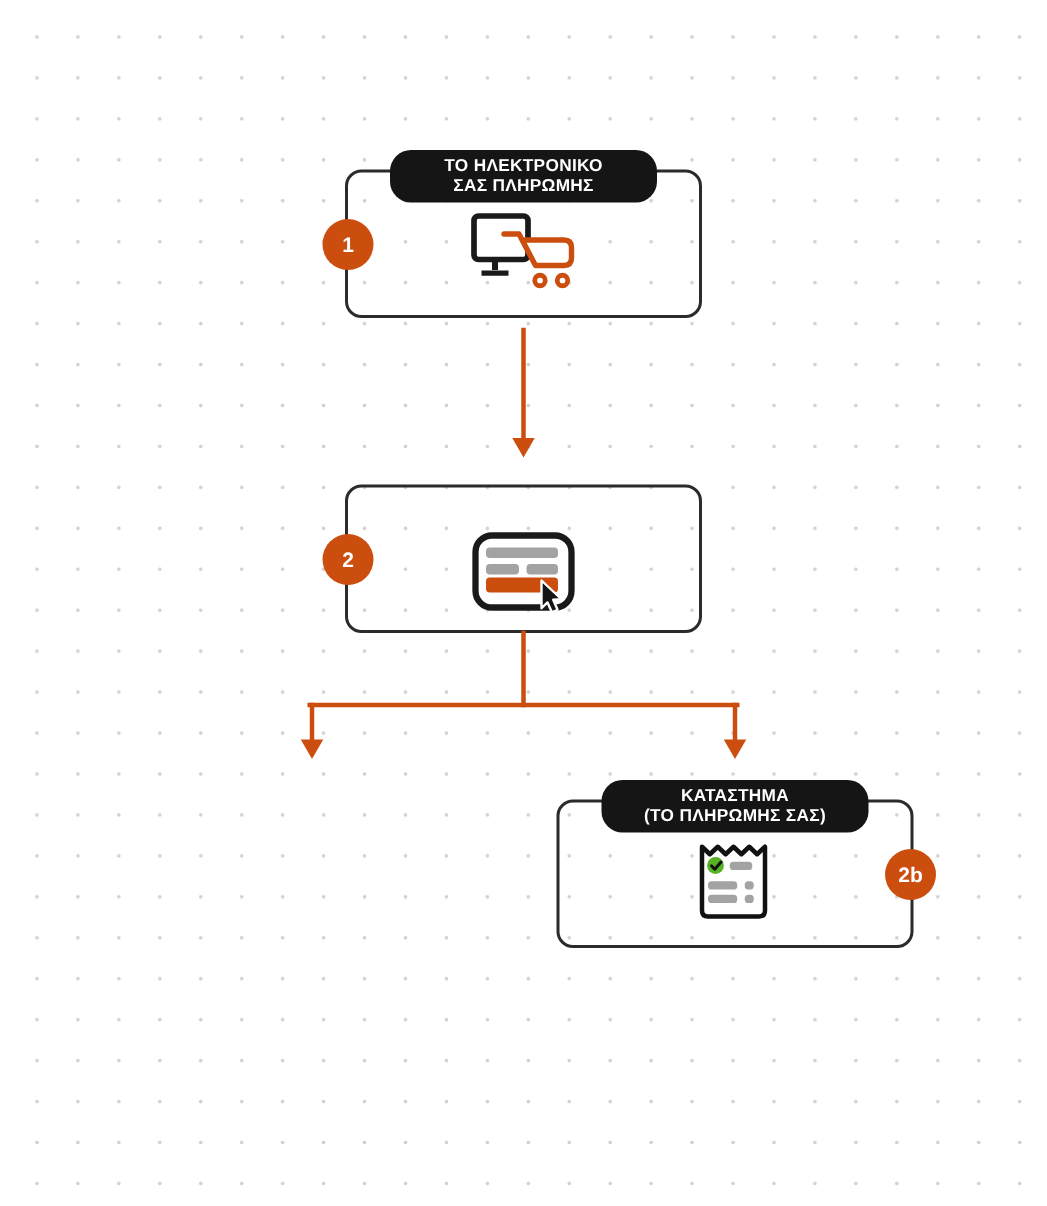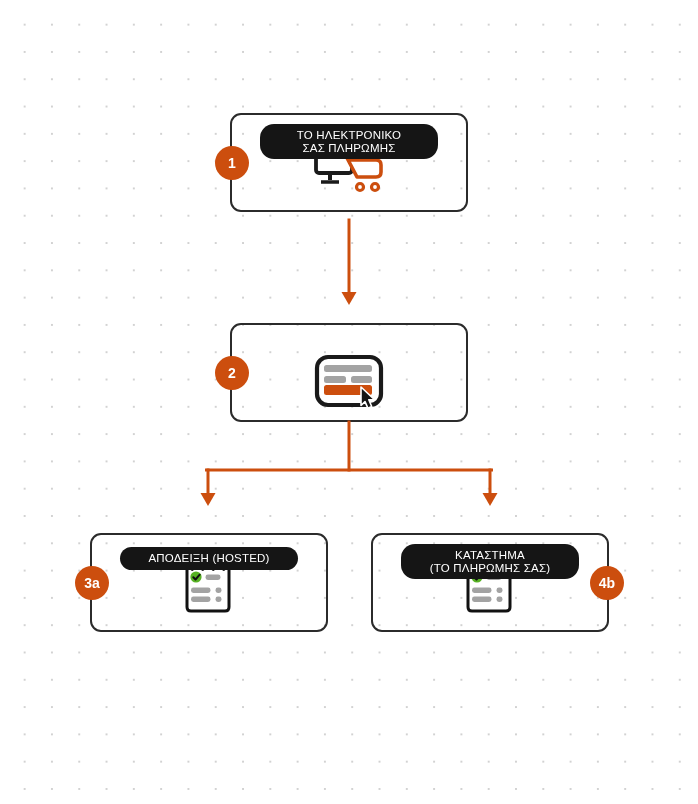--- a/index.html
+++ b/index.html
@@ -24,25 +24,24 @@
     position:absolute;
     left:50%;transform:translateX(-50%);
     background:var(--pill-background,#151515);
     color:#ffffff;
     border-radius:14px;
     padding:5px 14px;
     min-width:150px;
     text-align:center;
     font-size:11.5px;
     line-height:12.5px;
-    font-weight:normal;
+    font-weight:bold;
     letter-spacing:0.2px;
     white-space:nowrap;
     z-index:3;
-    margin-top:24px;
   }
   .pill span{display:block;}
   .badge{
     position:absolute;
     top:50%;
     width:34px;height:34px;
     margin-top:-17px;
     background:var(--accent-orange,#cc4e0e);
     border-radius:50%;
     color:#fff;
@@ -105,43 +104,27 @@
     <svg class="icon" style="top:26px;" width="76" height="62" viewBox="0 0 76 62">
       <rect x="6" y="6" width="64" height="48" rx="11" fill="#ffffff" stroke="#1a1a1a" stroke-width="4.2"></rect>
       <rect x="13" y="14" width="48" height="7" rx="2.5" fill="#a3a3a3"></rect>
       <rect x="13" y="25" width="22" height="7" rx="2.5" fill="#a3a3a3"></rect>
       <rect x="40" y="25" width="21" height="7" rx="2.5" fill="#a3a3a3"></rect>
       <rect x="13" y="34" width="48" height="10" rx="2.5" fill="#cc4e0e"></rect>
       <polygon points="50,36 50,54.5 54,50.6 57,57.3 60.7,55.5 57.8,48.8 63.3,48.5" fill="#151515" stroke="#ffffff" stroke-width="1.6" stroke-linejoin="round"></polygon>
     </svg>
   </div>
 
-  <div class="box" style="left:90px;top:533px;">
-    <div class="pill" style="top:-12px;">
-      <span>ΑΠΟΔΕΙΞΗ (HOSTED)</span>
-    </div>
-    <div class="badge left">3a</div>
-    <svg class="icon" style="top:25px;" width="50" height="54" viewBox="0 0 50 54">
-      <path d="M3,4.5 L8.25,9.5 L13.5,4.5 L18.75,9.5 L24,4.5 L29.25,9.5 L34.5,4.5 L39.75,9.5 L45,4.5 V47 Q45,51 41,51 H7 Q3,51 3,47 Z" fill="#ffffff" stroke="#111111" stroke-width="3" stroke-linejoin="round"></path>
-      <circle cx="12" cy="17" r="5.6" fill="#57b224"></circle>
-      <path d="M9.3,17.2 l2.2,2.3 l4.2,-4.8" fill="none" stroke="#111111" stroke-width="2" stroke-linecap="round" stroke-linejoin="round"></path>
-      <rect x="21.5" y="14.5" width="15" height="5.5" rx="2.4" fill="#a3a3a3"></rect>
-      <rect x="7" y="27.5" width="19.5" height="5.5" rx="2.4" fill="#a3a3a3"></rect>
-      <rect x="31.5" y="27.5" width="6" height="5.5" rx="2.4" fill="#a3a3a3"></rect>
-      <rect x="7" y="36.5" width="19.5" height="5.5" rx="2.4" fill="#a3a3a3"></rect>
-      <rect x="31.5" y="36.5" width="6" height="5.5" rx="2.4" fill="#a3a3a3"></rect>
-    </svg>
-  </div>
 
   <div class="box" style="left:371px;top:533px;">
     <div class="pill" style="top:-15px;">
       <span>ΚΑΤΑΣΤΗΜΑ</span>
       <span>(ΤΟ ΠΛΗΡΩΜΗΣ ΣΑΣ)</span>
     </div>
-    <div class="badge right">4b</div>
+    <div class="badge right">2b</div>
     <svg class="icon" style="top:25px;" width="50" height="54" viewBox="0 0 50 54">
       <path d="M3,4.5 L8.25,9.5 L13.5,4.5 L18.75,9.5 L24,4.5 L29.25,9.5 L34.5,4.5 L39.75,9.5 L45,4.5 V47 Q45,51 41,51 H7 Q3,51 3,47 Z" fill="#ffffff" stroke="#111111" stroke-width="3" stroke-linejoin="round"></path>
       <circle cx="12" cy="17" r="5.6" fill="#57b224"></circle>
       <path d="M9.3,17.2 l2.2,2.3 l4.2,-4.8" fill="none" stroke="#111111" stroke-width="2" stroke-linecap="round" stroke-linejoin="round"></path>
       <rect x="21.5" y="14.5" width="15" height="5.5" rx="2.4" fill="#a3a3a3"></rect>
       <rect x="7" y="27.5" width="19.5" height="5.5" rx="2.4" fill="#a3a3a3"></rect>
       <rect x="31.5" y="27.5" width="6" height="5.5" rx="2.4" fill="#a3a3a3"></rect>
       <rect x="7" y="36.5" width="19.5" height="5.5" rx="2.4" fill="#a3a3a3"></rect>
       <rect x="31.5" y="36.5" width="6" height="5.5" rx="2.4" fill="#a3a3a3"></rect>
     </svg>

